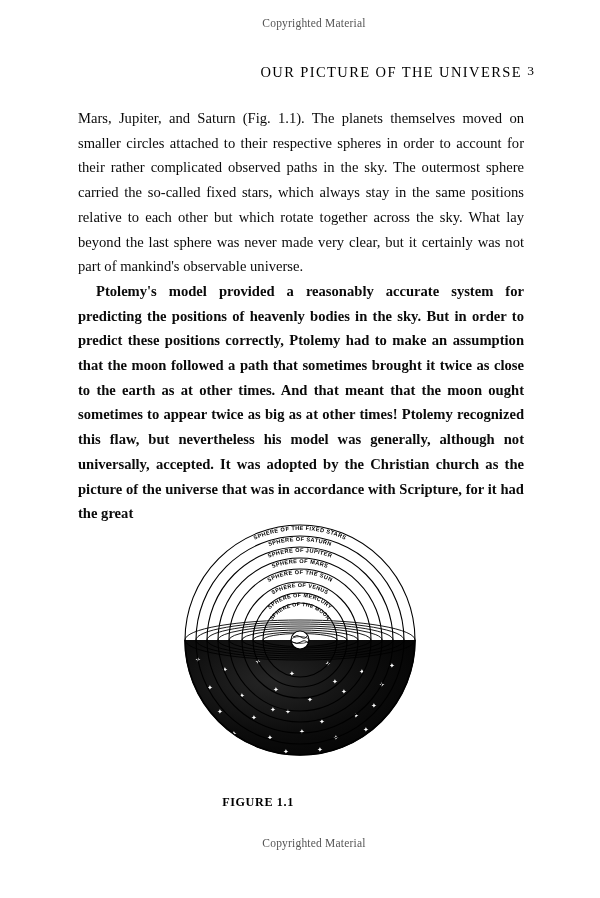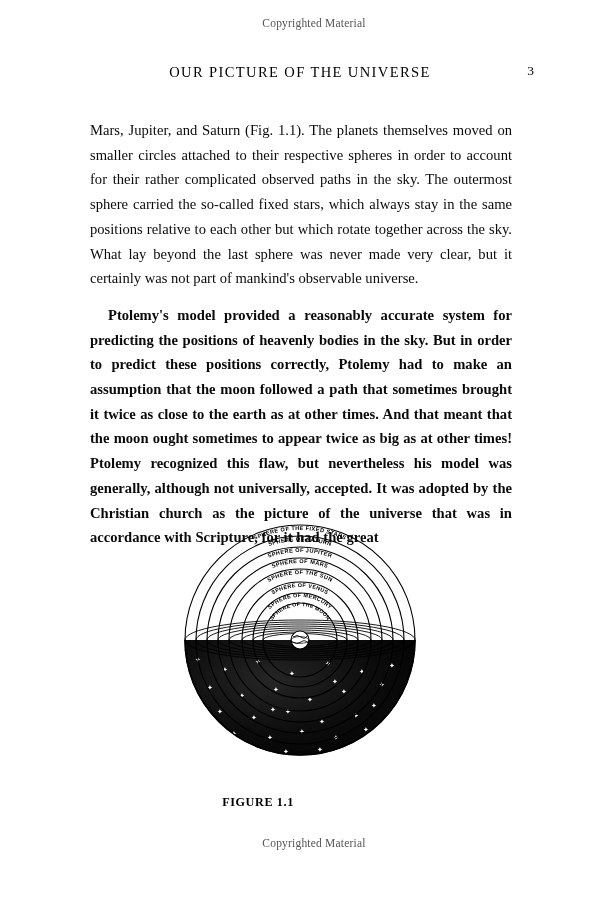--- a/index.html
+++ b/index.html
@@ -34,21 +34,21 @@
   .watermark-top { top: 17px; }
   .watermark-bottom { top: 837px; }
 
   .running-head {
     position: absolute;
     top: 64px;
     left: 78px;
     width: 444px;
     display: flex;
     align-items: baseline;
-    justify-content: center;
+    justify-content: flex-end;
   }
   .running-head .title {
     font-family: "Liberation Serif", serif;
     font-size: 14.5px;
     letter-spacing: 1.4px;
     color: #000;
     white-space: nowrap;
   }
   .folio {
     position: absolute;
@@ -59,21 +59,21 @@
     color: #000;
   }
 
   .body-text {
     position: absolute;
     top: 106px;
     left: 78px;
     width: 446px;
   }
   .body-text p {
-    margin: 12px;
+    margin: 0;
     font-family: "Liberation Serif", serif;
     font-size: 14.6px;
     line-height: 24.7px;
     text-align: justify;
     text-justify: inter-word;
     color: #0a0a0a;
     hyphens: manual;
   }
   .body-text p.indent {
     text-indent: 18px;

